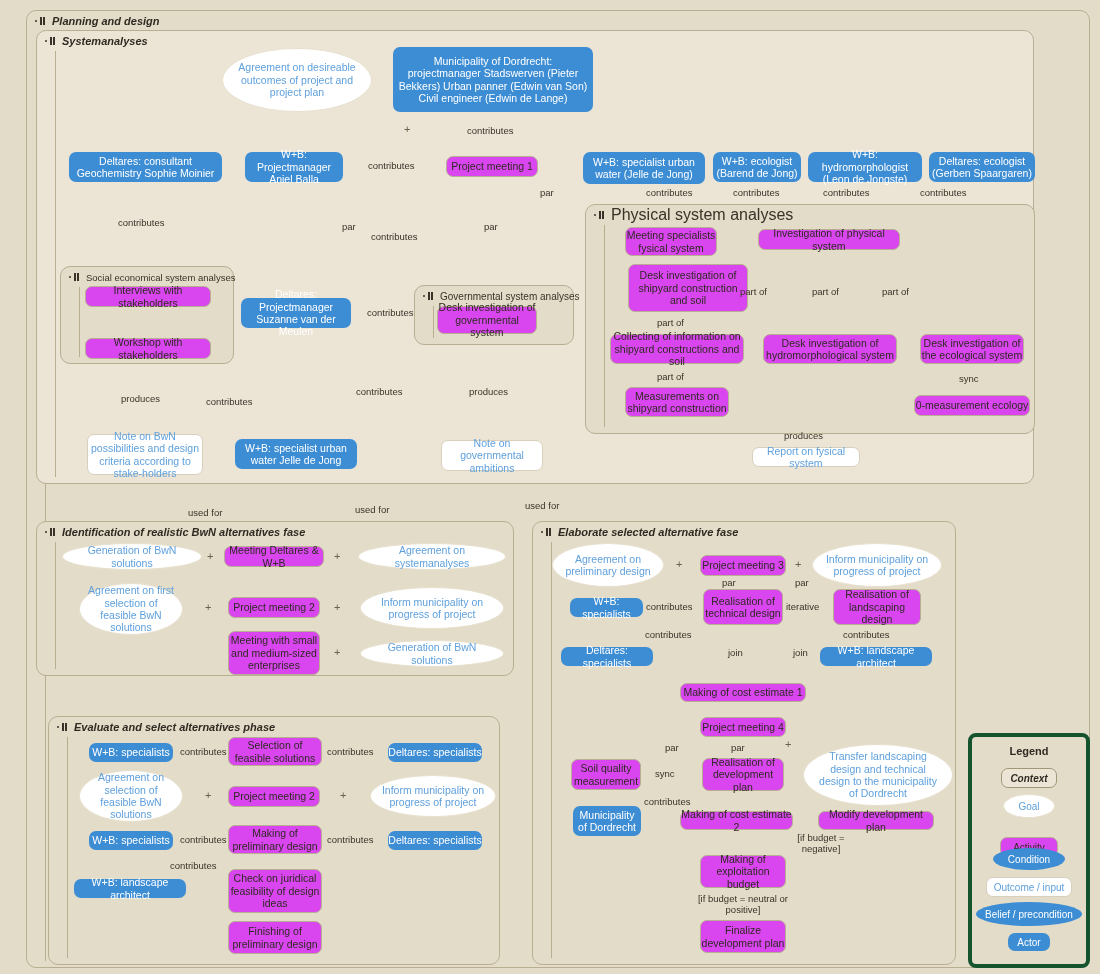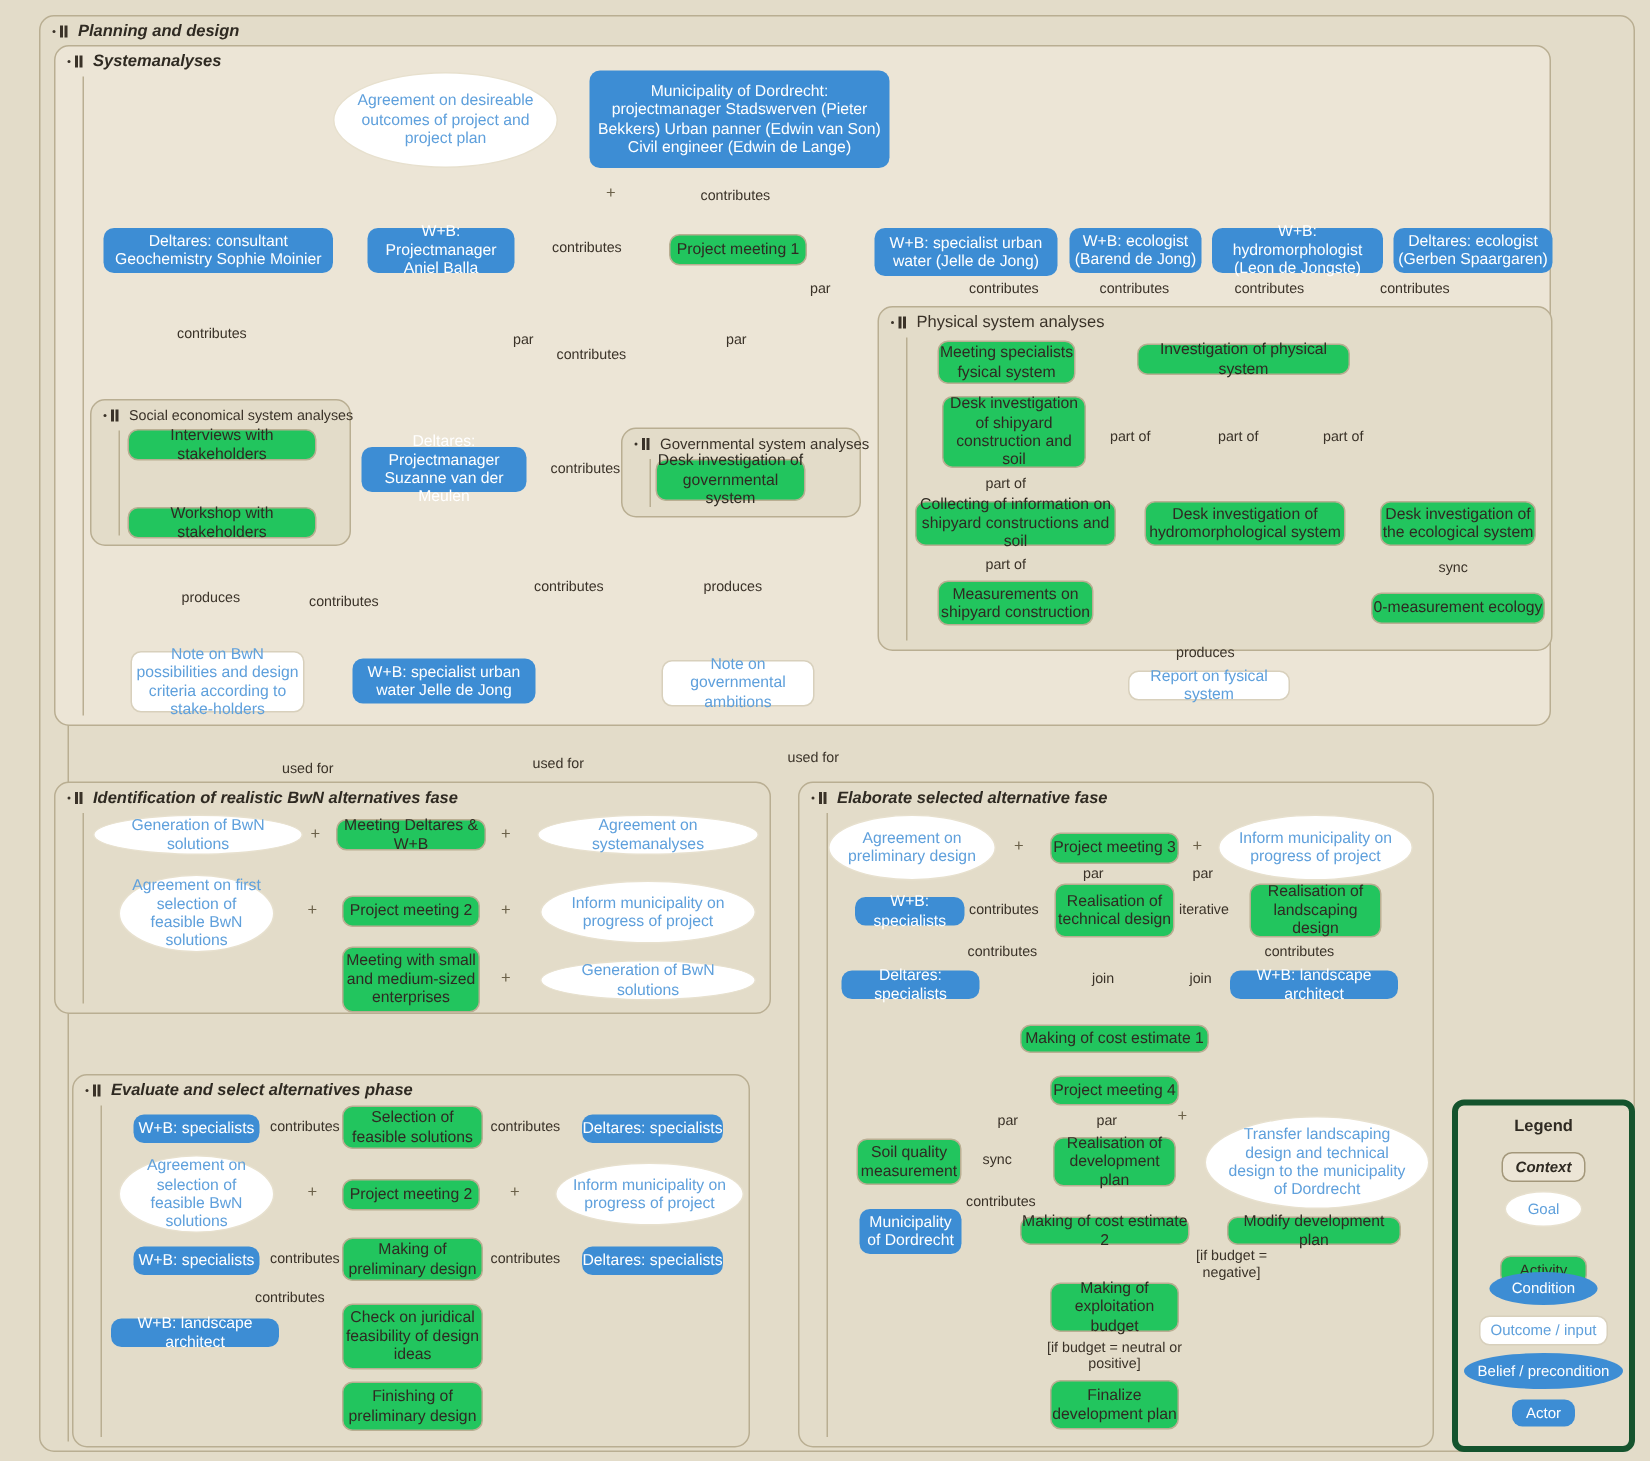--- a/index.html
+++ b/index.html
@@ -8,27 +8,27 @@
 
   
   .frame{position:absolute;border:1px solid #b9ae92;border-radius:10px;background:#e3dcc9;}
   .frame.light{background:#ece5d6;}
   .frame-hdr{position:absolute;left:0;top:0;display:flex;align-items:center;height:20px;}
   .ficon{width:14px;height:11px;margin-left:7px;margin-right:4px;position:relative;flex:none;}
   .ficon .d{position:absolute;left:1px;top:4px;width:2px;height:2px;background:#3a3228;border-radius:50%;}
   .ficon .b1{position:absolute;left:6px;top:1px;width:1.6px;height:8px;background:#3a3228;}
   .ficon .b2{position:absolute;left:9px;top:1px;width:1.6px;height:8px;background:#3a3228;}
   .ftitle{font-size:11px;font-style:italic;font-weight:bold;color:#2f2a22;white-space:nowrap;}
-  .ftitle.plain{font-style:normal;font-weight:normal;font-size:11px;color:#3a3228;}
+  .ftitle.plain{font-style:normal;font-weight:normal;font-size:16px;color:#3a3228;}
   .fbar{position:absolute;left:18px;top:20px;bottom:6px;width:1px;background:#b9ae92;}
 
   
   .node{position:absolute;box-sizing:border-box;display:flex;align-items:center;justify-content:center;
         text-align:center;line-height:1.18;}
-  .activity{background:#22c55e;border:1px solid #b9ae92;border-radius:7px;color:#2f2a22;font-size:10.5px;}
+  .activity{background:#d946ef;border:1px solid #b9ae92;border-radius:7px;color:#2f2a22;font-size:10.5px;}
   .condition{background:#3d8dd4;border-radius:7px;color:#ffffff;font-size:10.5px;}
   .goal{background:#ffffff;border:1px solid #e7e0ce;border-radius:50%;color:#5fa0dc;font-size:10.5px;}
   .outcome{background:#ffffff;border:1px solid #d8d0bc;border-radius:7px;color:#5fa0dc;font-size:10.5px;}
   .belief{background:#3d8dd4;border-radius:50%;color:#ffffff;font-size:10.5px;}
   .ctx{background:#ece5d6;border:1px solid #9d9float;border:1px solid #a3977a;border-radius:7px;color:#2f2a22;
        font-size:10.5px;font-style:italic;font-weight:bold;}
 
   
   .elab{position:absolute;font-size:9.5px;color:#3a3228;white-space:nowrap;line-height:1.15;text-align:center;}
   .plus{position:absolute;font-size:11px;color:#6b6149;}
@@ -228,21 +228,21 @@
   <div class="node condition" style="left:69px;top:152px;width:153px;height:30px;padding:0 4px;">Deltares: consultant Geochemistry Sophie Moinier</div>
   <div class="node condition" style="left:245px;top:152px;width:98px;height:30px;padding:0 20px;">W+B: Projectmanager Aniel Balla</div>
   <div class="node activity" style="left:446px;top:156px;width:92px;height:21px;">Project meeting 1</div>
   <div class="node condition" style="left:583px;top:152px;width:122px;height:30px;padding:16px 3px;">W+B: specialist urban water (Jelle de Jong)</div>
   <div class="node condition" style="left:713px;top:152px;width:88px;height:30px;padding:0 3px;">W+B: ecologist (Barend de Jong)</div>
   <div class="node condition" style="left:808px;top:152px;width:114px;height:30px;padding:0 3px;">W+B: hydromorphologist (Leon de Jongste)</div>
   <div class="node condition" style="left:929px;top:152px;width:106px;height:30px;padding:0 3px;">Deltares: ecologist (Gerben Spaargaren)</div>
 
   <div class="node activity" style="left:625px;top:227px;width:92px;height:29px;">Meeting specialists fysical system</div>
   <div class="node activity" style="left:758px;top:229px;width:142px;height:21px;">Investigation of physical system</div>
-  <div class="node activity" style="left:628px;top:264px;width:96px;height:48px;">Desk investigation of shipyard construction and soil</div>
+  <div class="node activity" style="left:628px;top:264px;width:120px;height:48px;">Desk investigation of shipyard construction and soil</div>
   <div class="node activity" style="left:610px;top:334px;width:134px;height:30px;">Collecting of information on shipyard constructions and soil</div>
   <div class="node activity" style="left:763px;top:334px;width:134px;height:30px;">Desk investigation of hydromorphological system</div>
   <div class="node activity" style="left:920px;top:334px;width:104px;height:30px;">Desk investigation of the ecological system</div>
   <div class="node activity" style="left:625px;top:387px;width:104px;height:30px;">Measurements on shipyard construction</div>
   <div class="node activity" style="left:914px;top:395px;width:116px;height:21px;">0-measurement ecology</div>
 
   <div class="node activity" style="left:85px;top:286px;width:126px;height:21px;">Interviews with stakeholders</div>
   <div class="node activity" style="left:85px;top:338px;width:126px;height:21px;">Workshop with stakeholders</div>
 
   <div class="node condition" style="left:241px;top:298px;width:110px;height:30px;padding:0 3px;">Deltares: Projectmanager Suzanne van der Meulen</div>

